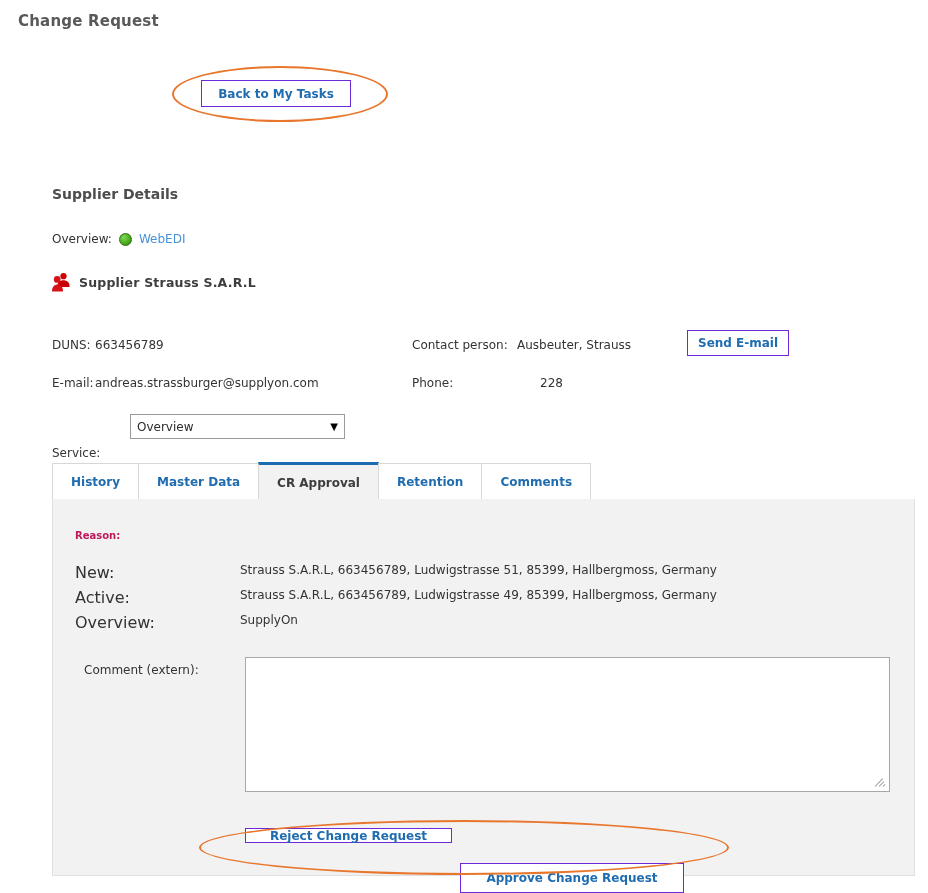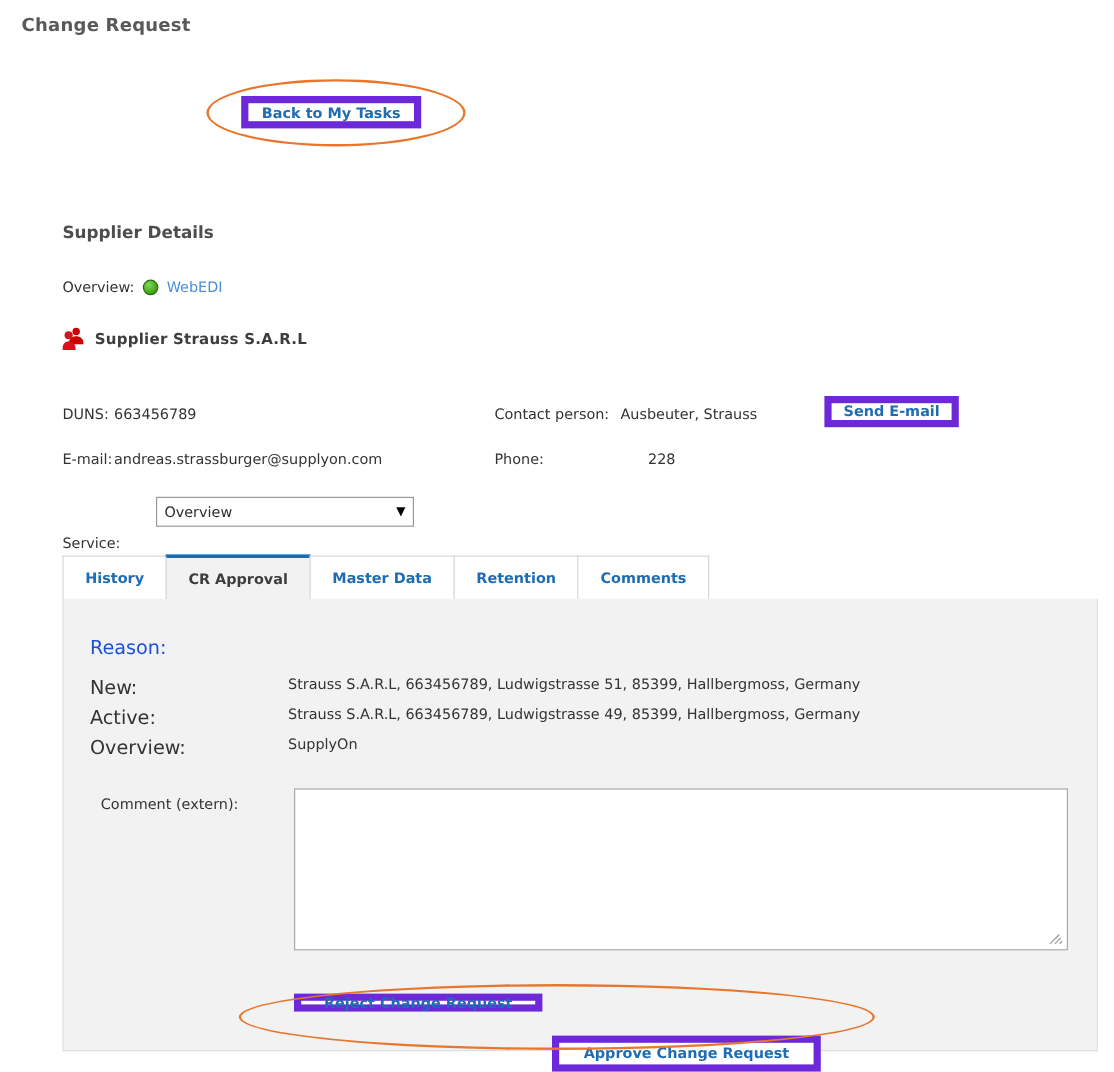--- a/index.html
+++ b/index.html
@@ -26,21 +26,21 @@
     color: #595959;
     letter-spacing: 0.2px;
   }
 
   
   .btn {
     display: inline-flex;
     align-items: center;
     justify-content: center;
     background: #ffffff;
-    border: 6px solid #6d28d9;
+    border: 1px solid #6d28d9;
     color: #1f6cb0;
     font-weight: bold;
     font-size: 12px;
     font-family: "DejaVu Sans", "Liberation Sans", sans-serif;
     box-sizing: border-box;
     cursor: pointer;
     padding: 0 10px;
     white-space: nowrap;
   }
 
@@ -223,23 +223,23 @@
     background: #f2f2f2;
     border: 1px solid #e0e0e0;
     border-top: none;
     box-sizing: border-box;
   }
 
   #reason-heading {
     position: absolute;
     left: 75px;
     top: 530px;
-    font-weight: normal;
-    font-size: 16px;
-    color: #1d4ed8;
+    font-weight: bold;
+    font-size: 10px;
+    color: #be185d;
   }
   .detail-label {
     position: absolute;
     left: 75px;
     font-size: 16px;
     color: #333;
   }
   .detail-value {
     position: absolute;
     left: 240px;
@@ -353,22 +353,22 @@
 <span class="val" id="phone-value">228</span>
 
 <span class="lbl" id="service-label">Service:</span>
 <div id="service-select">
   <span>Overview</span>
   <span class="caret">▼</span>
 </div>
 
 <div class="tabs">
   <div class="tab">History</div>
+  <div class="tab">Master Data</div>
   <div class="tab active">CR Approval</div>
-  <div class="tab">Master Data</div>
   <div class="tab">Retention</div>
   <div class="tab">Comments</div>
 </div>
 
 <div id="tab-panel"></div>
 
 <div id="reason-heading">Reason:</div>
 
 <span class="detail-label" id="new-label">New:</span>
 <span class="detail-value" id="new-value">Strauss S.A.R.L, 663456789, Ludwigstrasse 51, 85399, Hallbergmoss, Germany</span>

